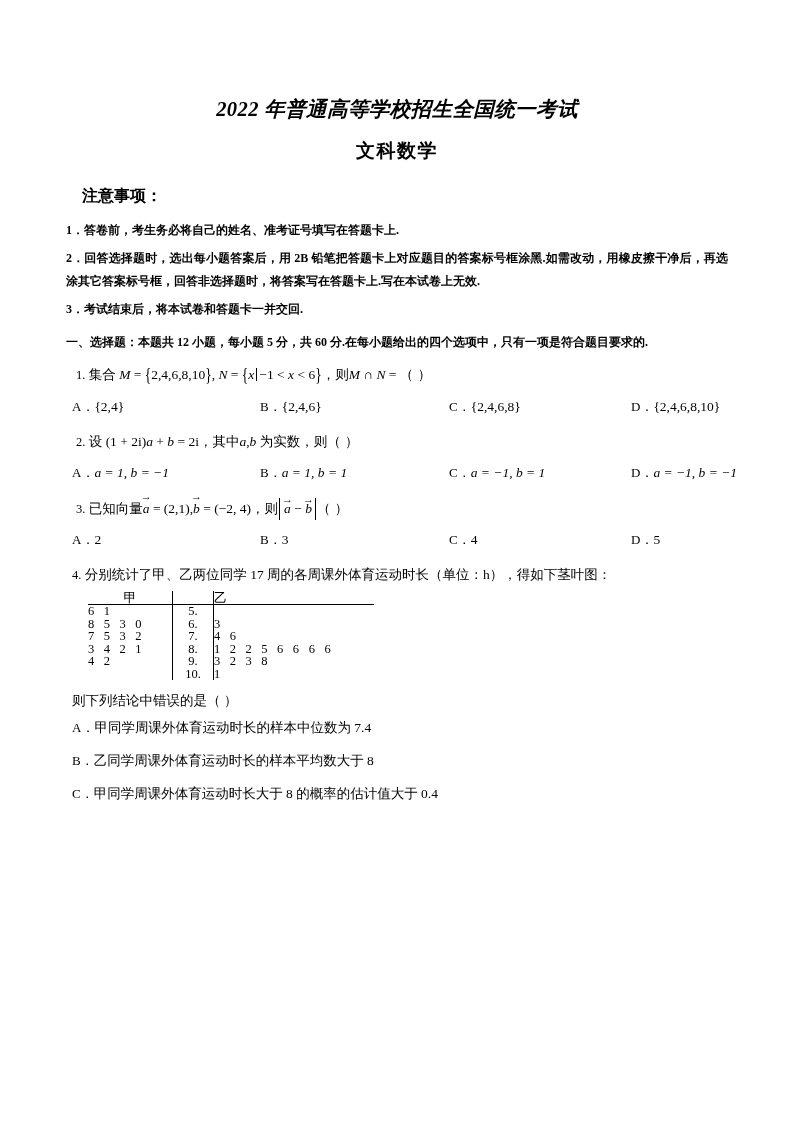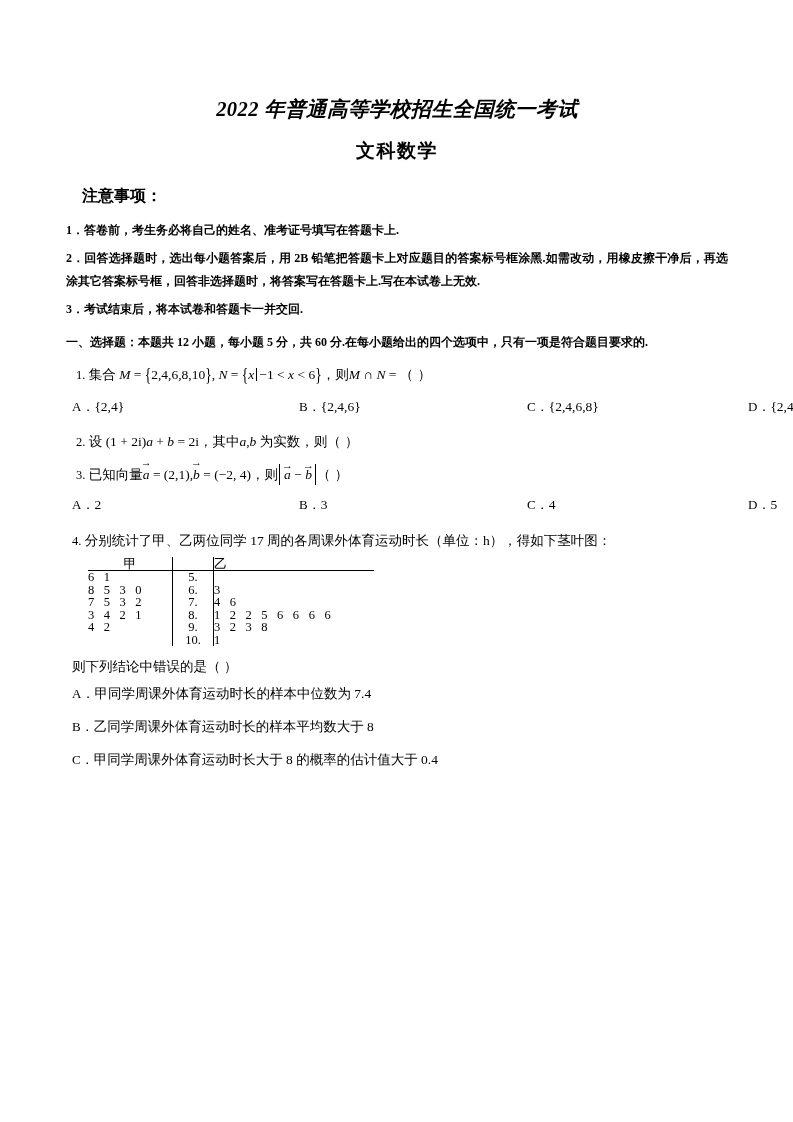--- a/index.html
+++ b/index.html
@@ -86,21 +86,20 @@
     padding-left: 6px;
     margin-bottom: 6px;
   }
   .q-num {
     font-size: 12.5px;
   }
   .options {
     display: flex;
     padding-left: 6px;
     margin-bottom: 14px;
-    gap: 39px;
   }
   .opt {
     font-size: 13.5px;
     line-height: 1.5;
     flex: 0 0 auto;
   }
   .opt-a { width: 188px; }
   .opt-b { width: 189px; }
   .opt-c { width: 182px; }
   .opt-d { width: auto; }
@@ -258,20 +257,26 @@
         <div class="opt opt-c"><span class="opt-label">C．</span><span>{2,4,6,8}</span></div>
         <div class="opt opt-d"><span class="opt-label">D．</span><span>{2,4,6,8,10}</span></div>
       </div>
     </div>
 
     <div class="question">
       <div class="q-stem">
         <span class="q-num">2.</span>
         <span>设</span>
         <span class="mo">(1 + 2i)</span><span class="mi">a</span><span class="mo"> + </span><span class="mi">b</span><span class="mo"> = 2i</span><span>，其中</span><span class="mi">a</span><span class="mo">,</span><span class="mi">b</span> <span>为实数，则</span><span class="paren-blank">（        ）</span>
+      </div>
+      <div class="options">
+        <div class="opt opt-a"><span class="opt-label">A．</span><span class="mi">a = 1, b = −1</span></div>
+        <div class="opt opt-b"><span class="opt-label">B．</span><span class="mi">a = 1, b = 1</span></div>
+        <div class="opt opt-c"><span class="opt-label">C．</span><span class="mi">a = −1, b = 1</span></div>
+        <div class="opt opt-d"><span class="opt-label">D．</span><span class="mi">a = −1, b = −1</span></div>
       </div>
     </div>
 
     <div class="question">
       <div class="q-stem">
         <span class="q-num">3.</span>
         <span>已知向量</span><span class="vecwrap"><span class="arrow">→</span><span class="mi">a</span></span><span class="mo"> = (2,1),</span><span class="vecwrap"><span class="arrow">→</span><span class="mi">b</span></span><span class="mo"> = (−2, 4)</span><span>，则</span><span class="absbar"><span class="vecwrap"><span class="arrow">→</span><span class="mi">a</span></span><span class="mo"> − </span><span class="vecwrap"><span class="arrow">→</span><span class="mi">b</span></span></span><span class="paren-blank">（        ）</span>
       </div>
       <div class="options">
         <div class="opt opt-a"><span class="opt-label">A．</span><span>2</span></div>

